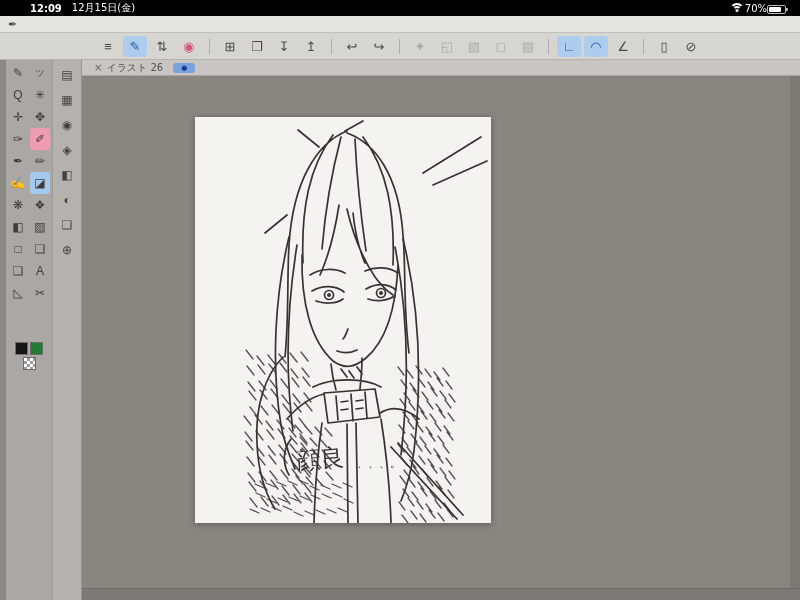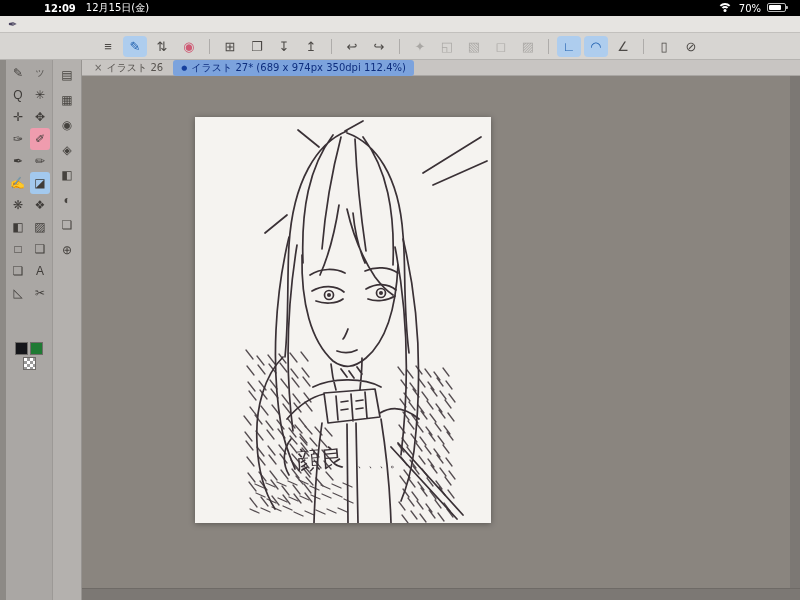--- a/index.html
+++ b/index.html
@@ -3,23 +3,23 @@
 <meta charset="utf-8">
 <style>
   *{margin:0;padding:0;box-sizing:border-box}
   html,body{background:#2e2c2a}
   .screen{width:800px;height:600px;display:flex;flex-direction:column;
     font-family:"DejaVu Sans","Liberation Sans",sans-serif;background:#8a857f;
     position:relative;overflow:hidden}
 
   
   .status-bar{height:16px;background:#000;color:#fff;display:flex;align-items:center;
-    font-size:10px;padding:0 14px 0 44px;gap:10px;flex:0 0 auto}
+    font-size:10px;padding:0 14px 0 30px;gap:10px;flex:0 0 auto}
   .sb-time{font-weight:bold}
-  .sb-right{margin-left:auto;display:flex;align-items:flex-start;gap:6px}
+  .sb-right{margin-left:auto;display:flex;align-items:flex-end;}
   .wifi{position:relative;width:15px;height:11px;display:inline-block}
   .wifi b{position:absolute;left:50%;transform:translateX(-50%);border:2px solid transparent;
     border-top-color:#fff;border-radius:50%}
   .wifi b:nth-child(1){width:15px;height:15px;top:0}
   .wifi b:nth-child(2){width:9px;height:9px;top:3px}
   .wifi b:nth-child(3){width:3px;height:3px;top:6px;background:#fff;border:none}
   .battery{width:19px;height:9px;border:1px solid #b9b9b9;border-radius:2px;position:relative;display:inline-block}
   .battery-fill{position:absolute;left:1px;top:1px;bottom:1px;background:#fff;border-radius:1px}
   .battery::after{content:"";position:absolute;right:-3px;top:2px;width:2px;height:3px;background:#b9b9b9;border-radius:0 1px 1px 0}
 
@@ -176,21 +176,20 @@
       </div>
 
     <div class="doc-col">
       <div class="tab-bar">
         <span class="tab">
           <span class="close">×</span>
           <span>イラスト 26</span>
         </span>
         <span class="tab active">
           <span class="dot">●</span>
-          <span>イラスト 27* (689 x 974px 350dpi 112.4%)</span>
         </span>
       </div>
 
       <div class="canvas-area">
         <div class="canvas">
           <svg viewBox="0 0 296 406" xmlns="http://www.w3.org/2000/svg">
             <g stroke="#3a3136" stroke-width="1.7" fill="none" stroke-linecap="round" stroke-linejoin="round">
 
               <path d="M152 14 C122 26 98 64 94 128 C92 160 94 200 90 240 M152 16 C180 26 204 58 208 118 C211 150 208 188 214 236 M146 20 C136 58 130 96 127 132 M160 22 C162 66 166 100 171 134 M138 18 C114 50 106 92 108 146 M168 20 C192 52 200 94 198 148 M150 14 L168 4 M124 30 L103 13 M228 56 L286 20 M238 68 L292 44 M70 116 L92 98"></path>
 

